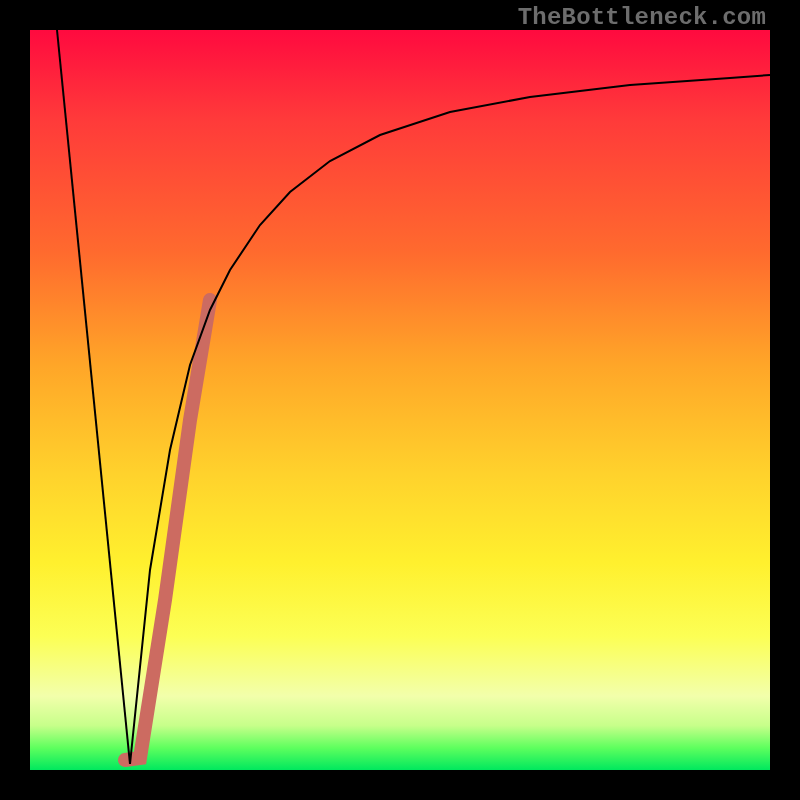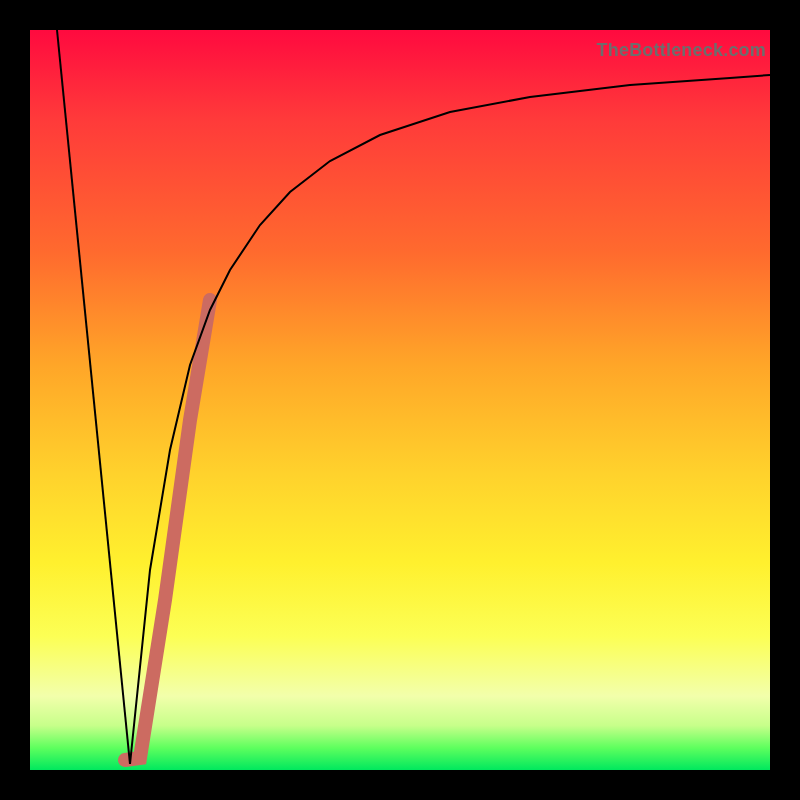--- a/index.html
+++ b/index.html
@@ -37,27 +37,26 @@
       #f2ffab 90%,
       #c7ff8a 94%,
       #5eff5e 97%,
       #00e85e 100%
     );
   }
   .watermark {
     position: absolute;
     top: 4px;
     right: 34px;
-    font-family: Liberation Sans, sans-serif;
-    font-size: 18px;
+    font-family: Liberation Mono, monospace;
+    font-size: 24px;
     font-weight: 600;
     color: #6d6d6d;
     letter-spacing: 0.2px;
     user-select: none;
-    margin-top: 36px;
   }
   svg.curves {
     position: absolute;
     left: 30px;
     top: 30px;
     width: 740px;
     height: 740px;
     overflow: visible;
   }
 </style>

